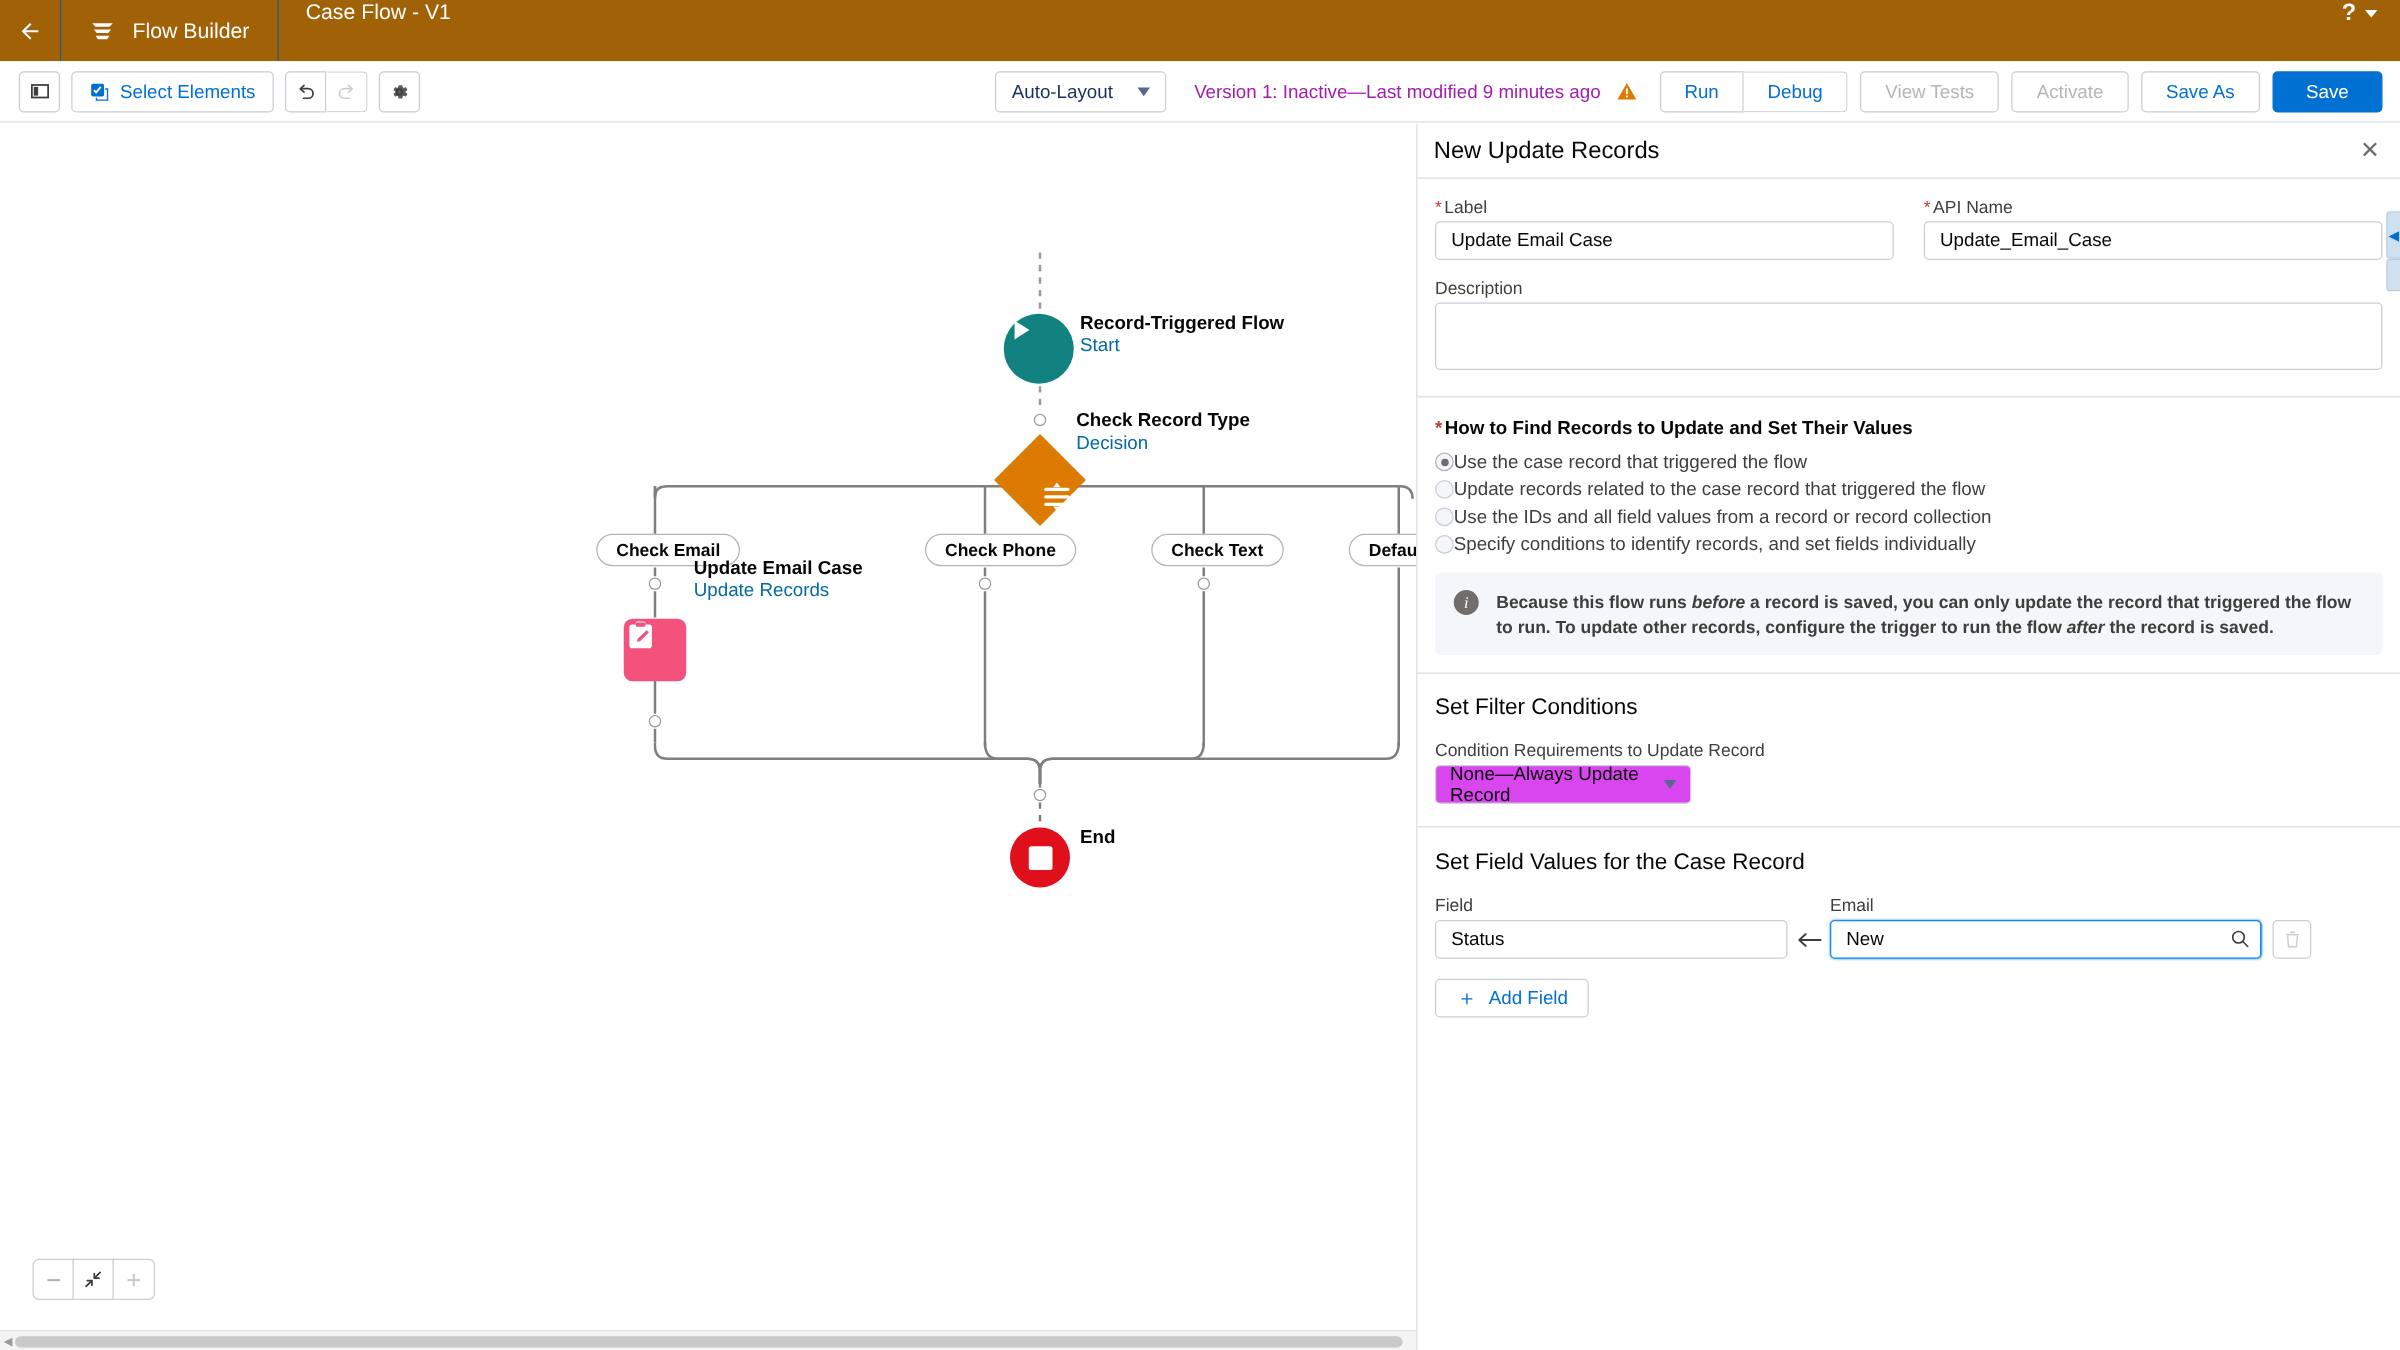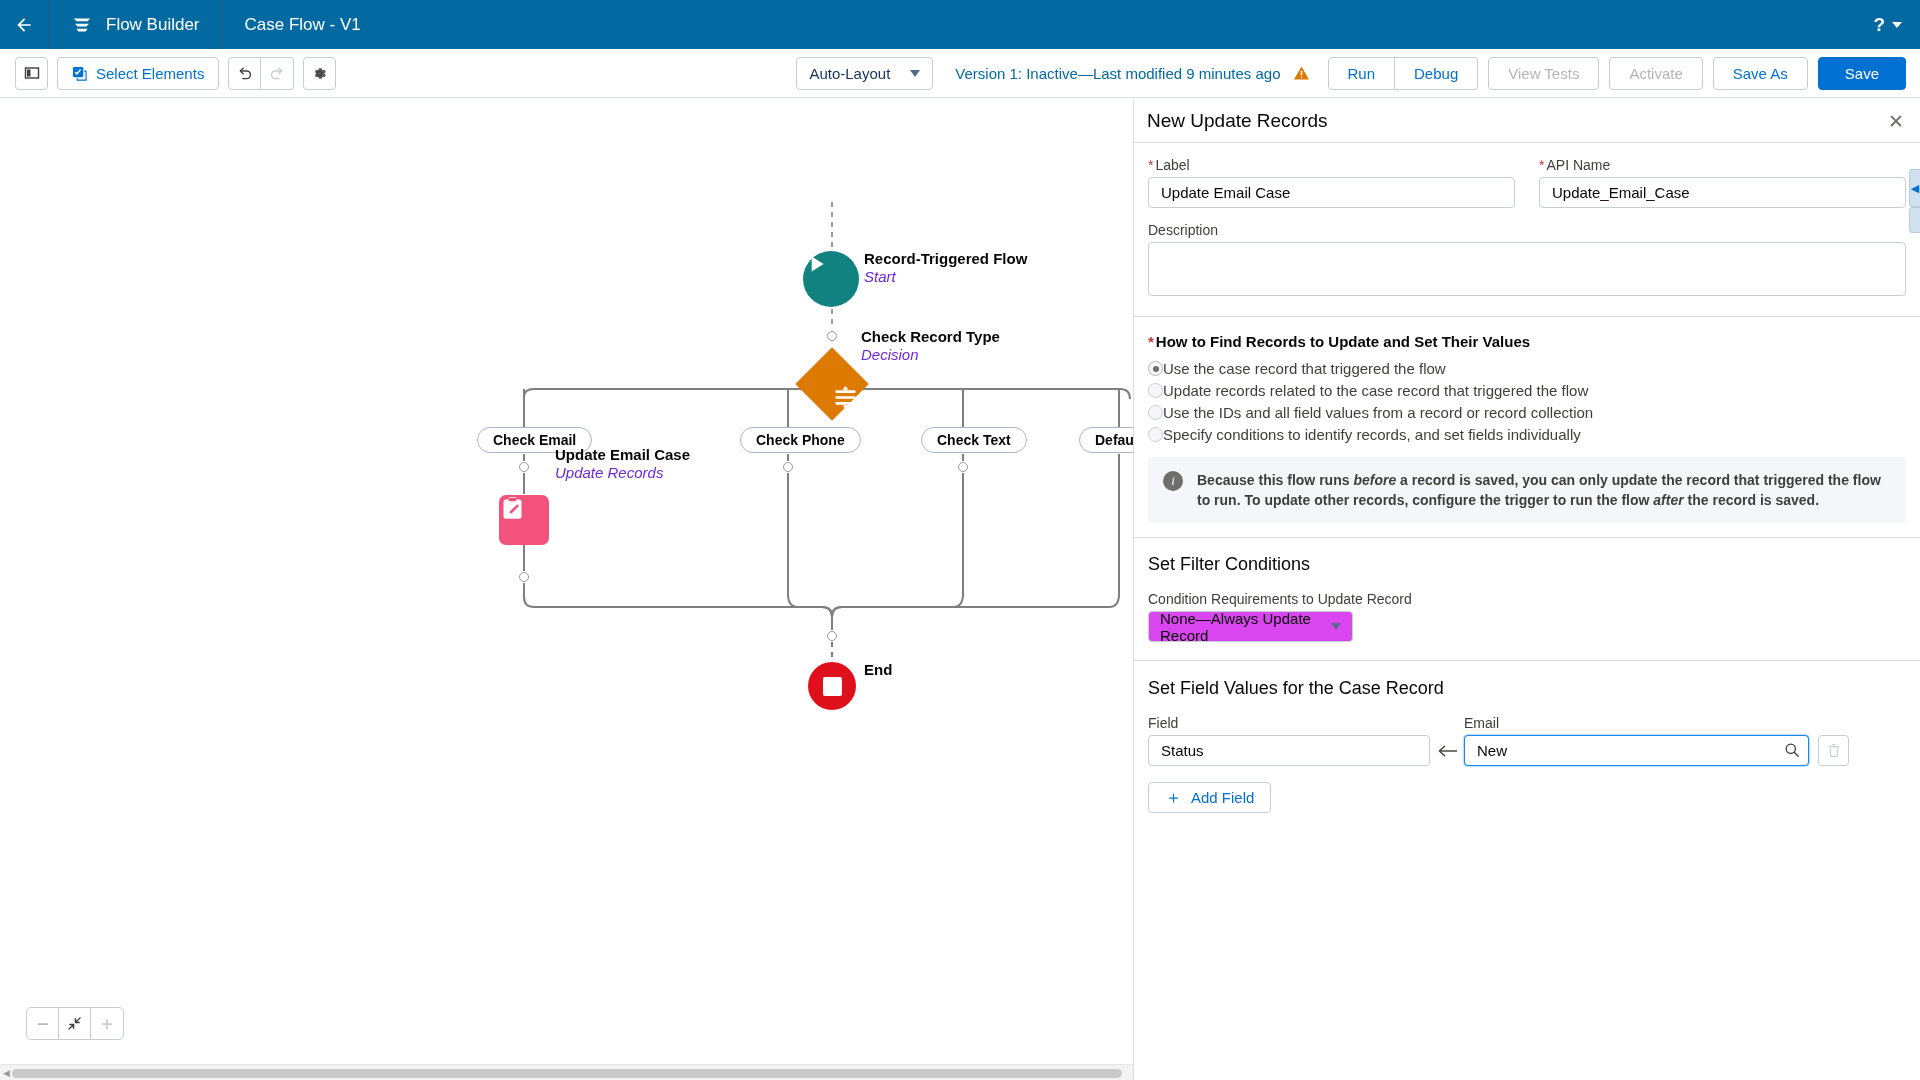--- a/index.html
+++ b/index.html
@@ -7,21 +7,21 @@
     width: 1920px; height: 1080px;
     font-family: "Liberation Sans", sans-serif;
     background: #ffffff;
     overflow: hidden;
   }
   body { position: relative; }
 
   
   .topbar {
     position: absolute; left: 0; top: 0; width: 1920px; height: 49px;
-    background: #0369a1; display: flex; align-items: center;
+    background: #a16207; display: flex; align-items: flex-start;
   }
   .topbar-back {
     width: 48px; height: 49px; display: flex; align-items: center; justify-content: center;
     cursor: pointer;
   }
   .topbar-back svg { width: 20px; height: 20px; }
   .topbar-divider { width: 1px; height: 49px; background: #2a5885; }
   .topbar-app {
     display: flex; align-items: center; gap: 13px; padding: 0 22px; height: 49px;
   }
@@ -60,21 +60,21 @@
   .layout-select {
     height: 33px; min-width: 100px; border: 1px solid #c9cdd4; border-radius: 4px; background:#fff;
     display: flex; align-items: center; justify-content: space-between; gap: 20px;
     padding: 0 12px; cursor: pointer; margin-right: 22px;
   }
   .layout-select .lbl { font-size: 15px; color: #16325c; }
   .caret-down-dark {
     width: 0; height: 0; border-left: 5px solid transparent; border-right: 5px solid transparent;
     border-top: 7px solid #54698d;
   }
-  .version-info { font-size: 15px; color: #0369a1; margin-right: 12px; white-space: nowrap; }
+  .version-info { font-size: 15px; color: #a21caf; margin-right: 12px; white-space: nowrap; }
   .warn-tri { margin-right: 18px; display:flex; align-items:center; cursor: pointer; }
   .btn-group { display: flex; }
   .tbtn {
     height: 33px; border: 1px solid #c9cdd4; background: #fff; color: #0070d2;
     font-size: 15px; padding: 0 19px; display: flex; align-items: center; justify-content: center;
     cursor: pointer; font-family: "Liberation Sans", sans-serif;
   }
   .tbtn + .tbtn { border-left: none; }
   .btn-group.g1 .tbtn:first-child { border-radius: 4px 0 0 4px; }
   .btn-group.g1 .tbtn:last-child  { border-radius: 0 4px 4px 0; }
@@ -86,21 +86,21 @@
   
   .canvas {
     position: absolute; left: 0; top: 99px; width: 1133px; height: 981px;
     background: #ffffff; overflow: hidden;
   }
   .flow { position: absolute; left: 0; top: 0; width: 1133px; height: 981px; }
   .flow svg { position: absolute; left: 0; top: 0; }
 
   .node-label { position: absolute; font-size: 15px; }
   .node-label .t { font-weight: bold; color: #080707; display: block; line-height: 18px; }
-  .node-label .s { color: #6d28d9; display: block; line-height: 18px; font-weight: normal; font-style: italic; }
+  .node-label .s { color: #0369a1; display: block; line-height: 18px; font-weight: normal; }
 
   .start-node {
     position: absolute; width: 56px; height: 56px; border-radius: 50%;
     background: #11827f; display: flex; align-items: center; justify-content: center; cursor: pointer;
   }
   .decision-node {
     position: absolute; width: 52px; height: 52px; background: #dd7a01;
     transform: rotate(45deg); display: flex; align-items: center; justify-content: center; cursor: pointer;
   }
   .decision-inner { transform: rotate(-45deg); display:flex; align-items:center; justify-content:center; }

